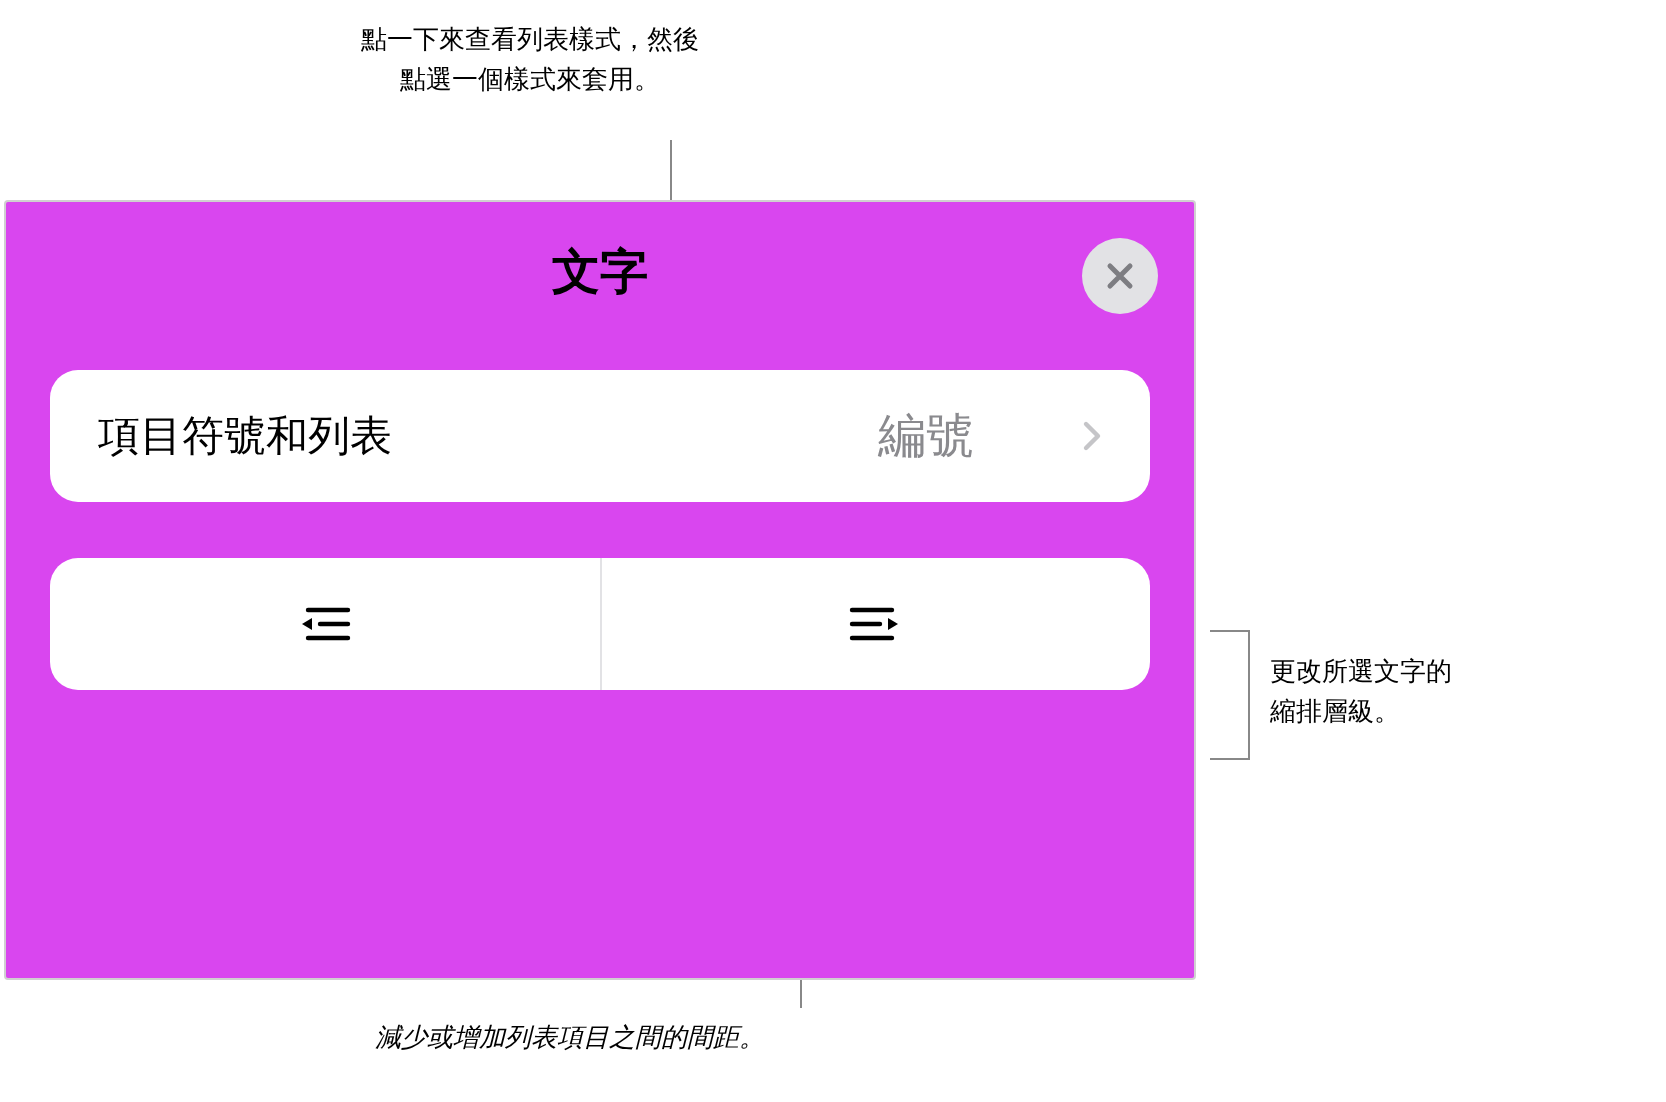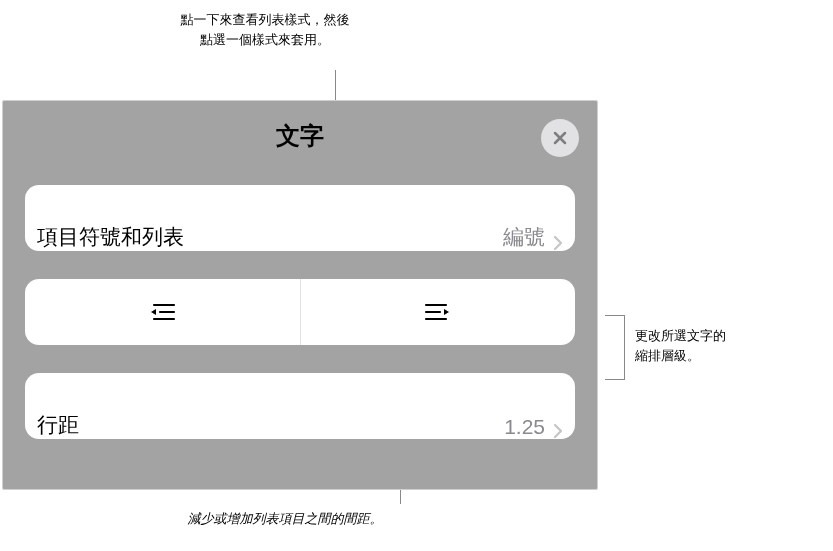--- a/index.html
+++ b/index.html
@@ -84,21 +84,21 @@
       width: 100%;
       height: 1px;
       background: #888;
     }
     .panel {
       position: absolute;
       left: 2px;
       top: 100px;
       width: 596px;
       height: 390px;
-      background: #a3a3a3;
+      background: #d946ef;
       border: 1px solid #d0d0d0;
       border-radius: 2px;
       overflow: hidden;
     }
     .panel-header {
       position: relative;
       height: 70px;
       display: flex;
       align-items: center;
       justify-content: center;
@@ -125,35 +125,36 @@
       width: 16px;
       height: 16px;
     }
     .panel-body {
       padding: 0 22px;
     }
     .row {
       background: #fff;
       border-radius: 14px;
       margin-top: 28px;
-      padding: 0 12px;
-      display: flex;
-      align-items: flex-end;
+      padding: 0 24px;
+      display: flex;
+      align-items: center;
       height: 66px;
+      gap: 46px;
     }
     .row:first-child {
       margin-top: 14px;
     }
     .row-label {
       font-size: 21px;
       color: #000;
       flex: 1;
     }
     .row-value {
-      font-size: 21px;
+      font-size: 24px;
       color: #8a8a8e;
       margin-right: 8px;
     }
     .chevron {
       color: #c5c5c8;
     }
     .segmented {
       background: #fff;
       border-radius: 14px;
       margin-top: 28px;
@@ -230,22 +231,15 @@
       <div class="segment">
         <svg viewBox="0 0 28 22">
           <line x1="2" y1="4" x2="22" y2="4" stroke="#000" stroke-width="2.2" stroke-linecap="round"></line>
           <line x1="2" y1="11" x2="16" y2="11" stroke="#000" stroke-width="2.2" stroke-linecap="round"></line>
           <line x1="2" y1="18" x2="22" y2="18" stroke="#000" stroke-width="2.2" stroke-linecap="round"></line>
           <path d="M20 8 L25 11 L20 14 Z" fill="#000"></path>
         </svg>
       </div>
     </div>
 
-    <div class="row">
-      <div class="row-label">行距</div>
-      <div class="row-value">1.25</div>
-      <svg class="chevron" width="10" height="16" viewBox="0 0 10 16">
-        <path d="M2 2 L8 8 L2 14" stroke="#c5c5c8" stroke-width="2.2" fill="none" stroke-linecap="round" stroke-linejoin="round"></path>
-      </svg>
-    </div>
 
   </div>
 </div>
 
 </body></html>

